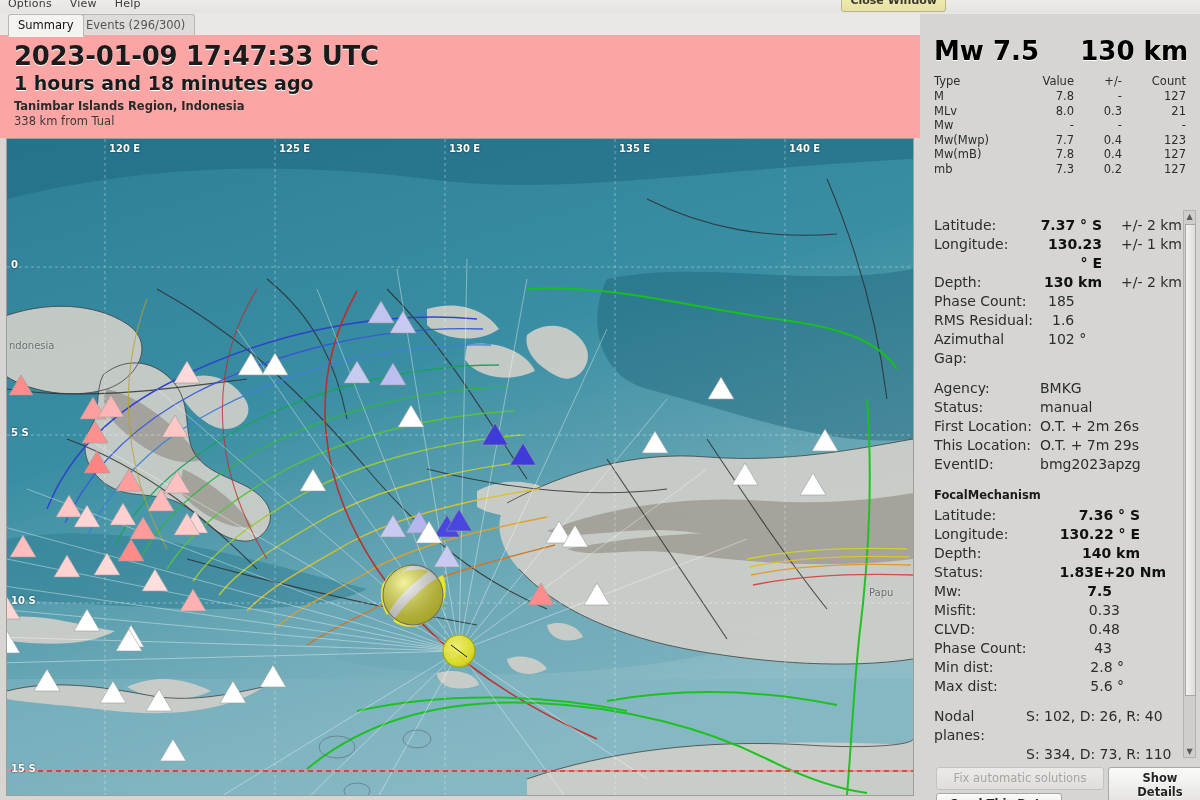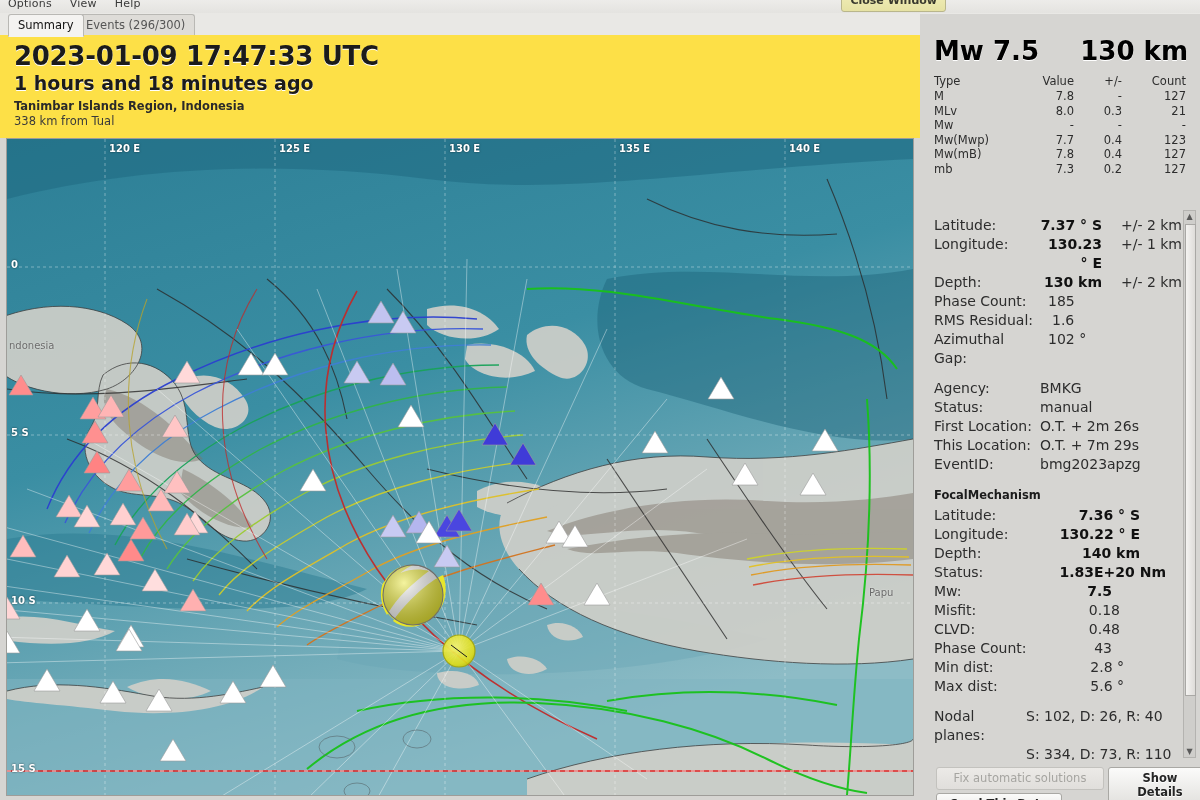--- a/index.html
+++ b/index.html
@@ -67,21 +67,21 @@
   .tab.inactive {
     left: 76px;
     background: #dedcd8;
     color: #555;
   }
 
   
   .left-header {
     position: absolute; left: 0; top: 35px;
     width: 920px; height: 103px;
-    background: #fde047;
+    background: #fca5a5;
     padding: 6px 0 0 14px;
     box-sizing: border-box;
   }
   .ev-time {
     font-size: 26px; font-weight: bold;
     color: #1b1b1b; letter-spacing: -0.3px;
     line-height: 30px;
     text-shadow: 0 1px 0 #fff;
   }
   .ev-ago {
@@ -661,21 +661,21 @@
         <div class="kv">
           <span class="k">Status:</span>
           <span class="v r" style="padding-right:16px;"><b>1.83E+20 Nm</b></span>
         </div>
         <div class="kv">
           <span class="k">Mw:</span>
           <span class="v r" style="padding-right:70px;"><b>7.5</b></span>
         </div>
         <div class="kv">
           <span class="k">Misfit:</span>
-          <span class="v r" style="padding-right:62px;">0.18</span>
+          <span class="v r" style="padding-right:62px;">0.33</span>
         </div>
         <div class="kv">
           <span class="k">CLVD:</span>
           <span class="v r" style="padding-right:62px;">0.48</span>
         </div>
         <div class="kv">
           <span class="k">Phase Count:</span>
           <span class="v r" style="padding-right:70px;">43</span>
         </div>
         <div class="kv">

